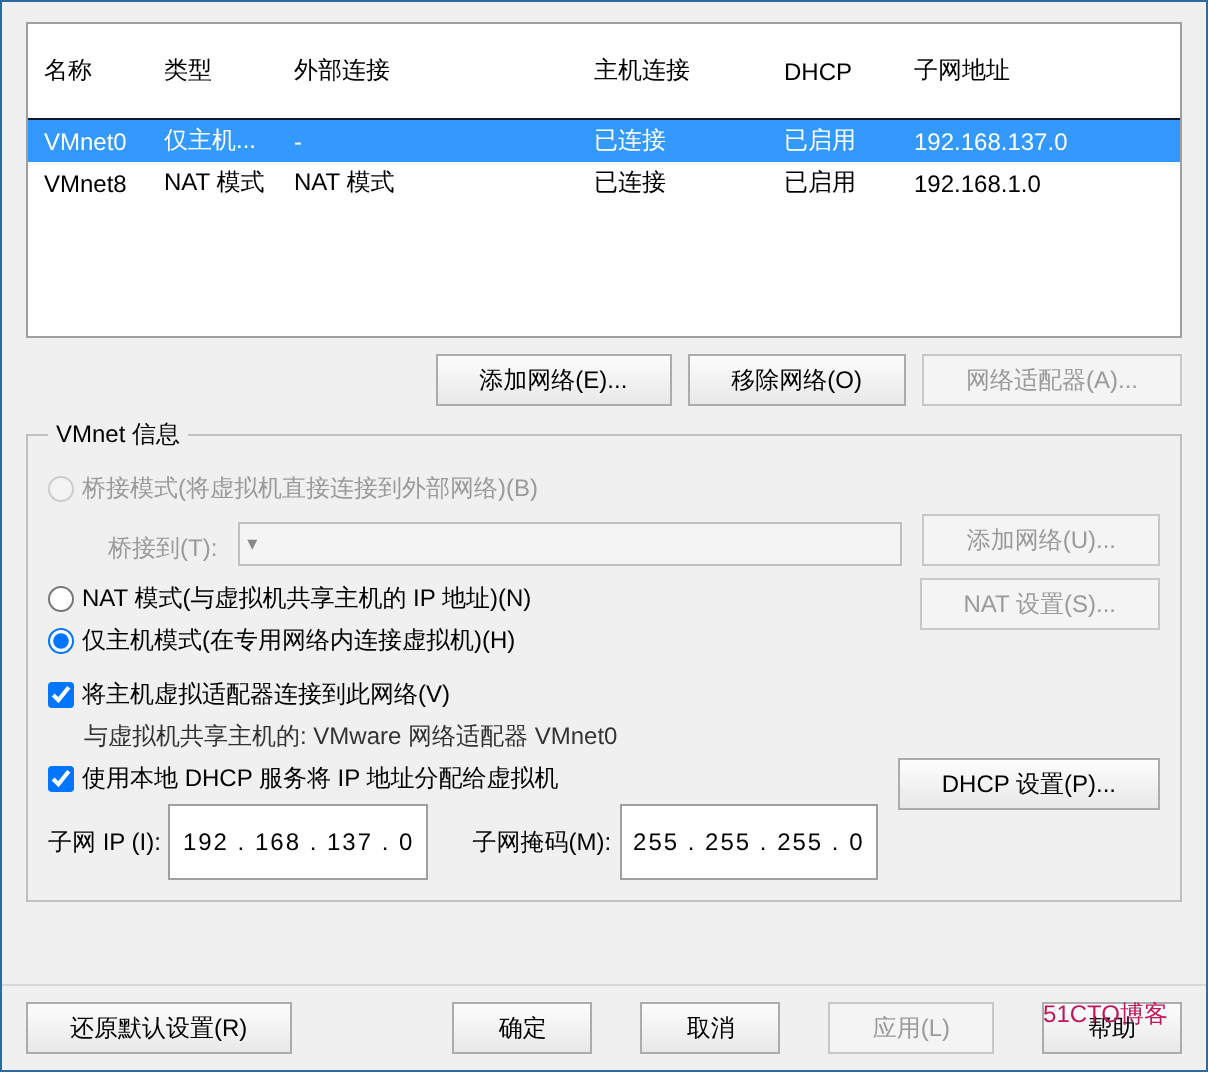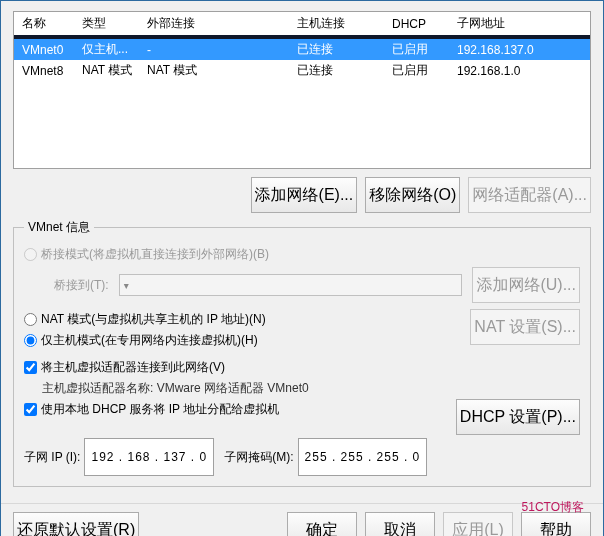--- a/index.html
+++ b/index.html
@@ -5,40 +5,40 @@
 *{box-sizing:border-box;margin:0;padding:0;font-family:"Microsoft YaHei","Segoe UI",Tahoma,sans-serif;font-size:12px}
 body{background:#fff;width:604px;height:536px;overflow:hidden}
 .win{width:604px;height:536px;border:1px solid #2c6aa0;display:flex;flex-direction:column;background:#f0f0f0}
 .titlebar{height:30px;background:linear-gradient(#3a8de0,#2b7dd4);display:flex;align-items:center;color:#fff;position:relative}
 .titlebar .icon{width:16px;height:16px;margin:0 6px;background:radial-gradient(circle at 40% 35%,#9de0ff,#1b8fd6 70%);border-radius:50%;box-shadow:inset 0 0 0 1px #0d5d9a,0 0 1px #fff}
 .titlebar .title{flex:1;text-align:center;font-size:13px}
 .close{width:46px;height:22px;background:#e81123;color:#fff;display:flex;align-items:center;justify-content:center;font-size:14px;margin-right:0;cursor:pointer}
 .content{flex:1;padding:10px 12px 10px 12px;background:#f0f0f0;display:flex;flex-direction:column}
 .table-wrap{border:1px solid #a0a0a0;background:#fff;height:158px;overflow:hidden}
 table{width:100%;border-collapse:collapse;table-layout:fixed}
-thead th{text-align:left;font-weight:400;padding:3px 8px;background:#fff;border-bottom:4px solid #0f172a;height:20px}
+thead th{text-align:left;font-weight:400;padding:15px 8px;background:#fff;border-bottom:1px solid #0f172a;height:20px}
 tbody td{padding:2px 8px;height:17px;white-space:nowrap;overflow:hidden}
 tbody tr.sel td{background:#3399ff;color:#fff}
-.btn{background:linear-gradient(#fdfdfd,#e8e8e8);border:1px solid #acacac;padding:2px 3px;height:36px;min-width:80px;cursor:pointer;font-size:16px}
+.btn{background:linear-gradient(#fdfdfd,#e8e8e8);border:1px solid #acacac;padding:2px 21px;height:26px;min-width:80px;cursor:pointer;font-size:12px}
 .btn.disabled{color:#9a9a9a;border-color:#c8c8c8;background:#f4f4f4;cursor:default}
 .row-btns{display:flex;justify-content:flex-end;gap:8px;padding:8px 0 6px 0}
 fieldset{border:1px solid #c0c0c0;padding:6px 10px 10px 10px;margin-bottom:6px;position:relative}
 legend{padding:0 4px;color:#000}
-.opt-row{display:flex;align-items:center;gap:4px;margin:4px 0;position:relative}
+.opt-row{display:flex;align-items:flex-end;gap:4px;margin:4px 0;position:relative}
 .opt-row label{cursor:pointer}
 .rt-btn{position:absolute;right:0;top:-2px}
 input[type=radio],input[type=checkbox]{margin-right:4px;vertical-align:middle}
 input[type=radio]:disabled+span,input[type=checkbox]:disabled+span,.dis{color:#9a9a9a}
 .combo{flex:1;height:22px;border:1px solid #c0c0c0;background:#f4f4f4;color:#888;padding:0 4px;margin:0 6px 0 6px;display:flex;align-items:center;justify-content:space-between}
 .combo::after{content:"▾";color:#888;font-size:10px}
 .indent{margin-left:18px;color:#333;margin-bottom:4px}
-.ip-row{display:flex;align-items:flex-end;gap:10px;margin-top:20px}
+.ip-row{display:flex;align-items:flex-end;gap:22px;margin-top:4px}
 .ip-field{display:inline-flex;align-items:center;gap:4px}
 .ip-box{border:1px solid #a0a0a0;background:#fff;padding:18px 6px;min-width:120px;font-family:inherit;letter-spacing:1px;height:22px;display:flex;align-items:center}
-.bottom-bar{display:flex;align-items:center;padding:8px 12px;gap:8px;border-top:1px solid #d8d8d8;background:#f0f0f0}
+.bottom-bar{display:flex;align-items:center;padding:8px 12px;gap:24px;border-top:1px solid #d8d8d8;background:#f0f0f0}
 .bottom-bar .spacer{flex:1}
 .watermark{position:absolute;right:20px;bottom:20px;color:#be185d;font-size:12px;pointer-events:none}
 </style>
 </head>
 <body>
 
 <div class="win">
 
   <div class="content">
     <div class="table-wrap">
@@ -113,21 +113,21 @@
         <label>
           <input type="radio" name="mode" checked="" style=""><span>仅主机模式(在专用网络内连接虚拟机)(H)</span>
         </label>
       </div>
 
       <div class="opt-row" style="margin-top:10px">
         <label>
           <input type="checkbox" checked="" style=""><span>将主机虚拟适配器连接到此网络(V)</span>
         </label>
       </div>
-      <div class="indent">主机虚拟适配器名称: VMware 网络适配器 VMnet0</div>
+      <div class="indent">与虚拟机共享主机的: VMware 网络适配器 VMnet0</div>
 
       <div class="opt-row">
         <label>
           <input type="checkbox" checked="" style=""><span>使用本地 DHCP 服务将 IP 地址分配给虚拟机</span>
         </label>
         <button class="btn rt-btn">DHCP 设置(P)...</button>
       </div>
 
       <div class="ip-row">
         <div class="ip-field">

